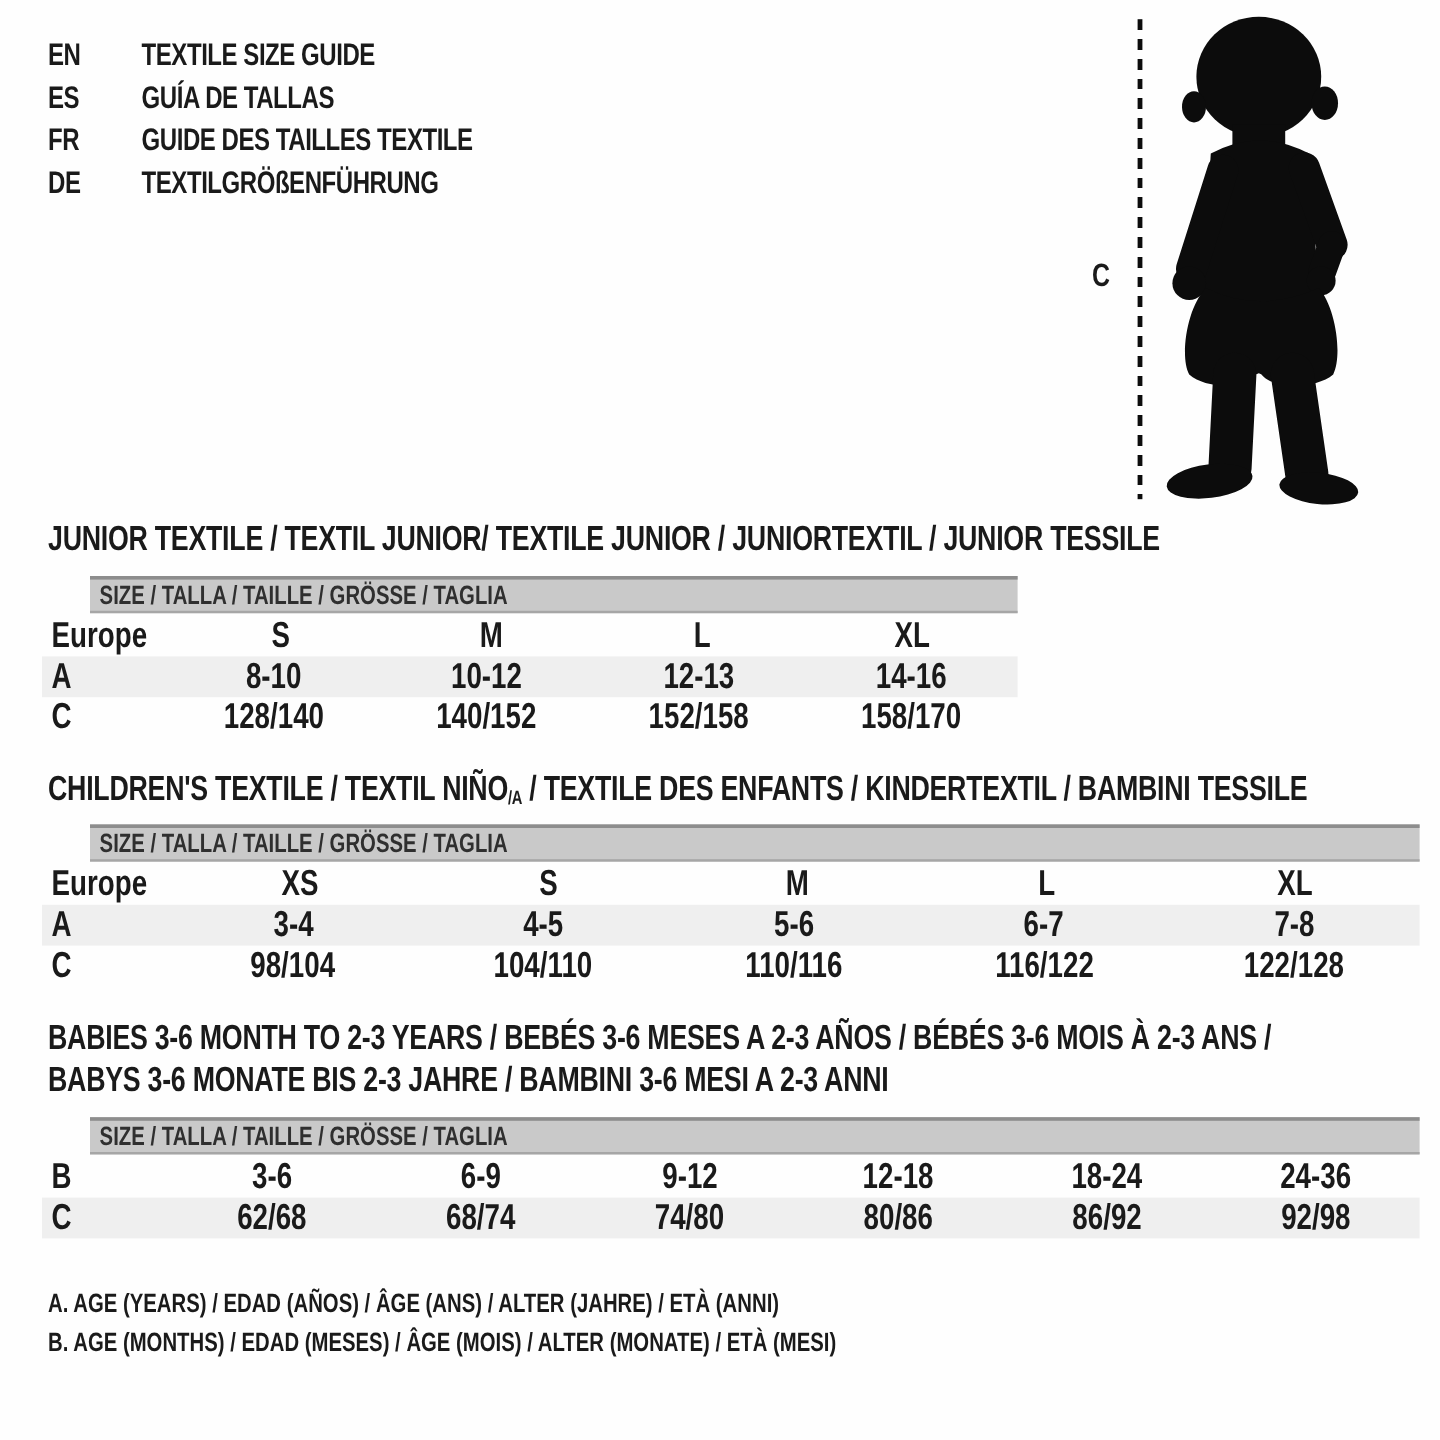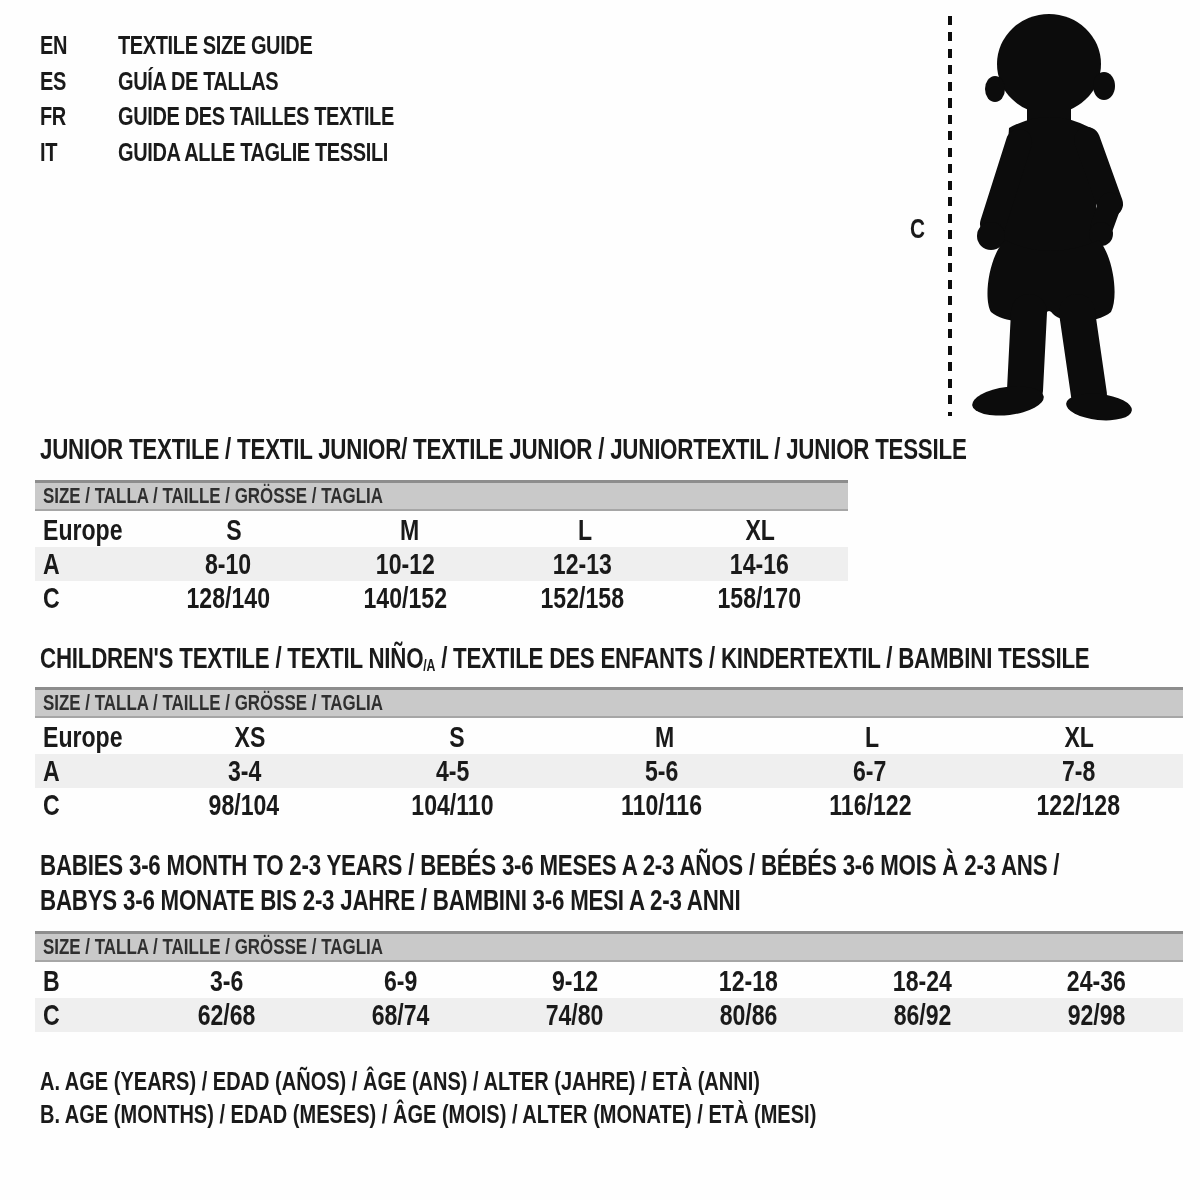--- a/index.html
+++ b/index.html
@@ -37,51 +37,52 @@
 
   
   .size-table { position:absolute; left:35px; }
   .thead {
     height:31px; background:var(--band,#c9c9c9);
     border-top:3px solid var(--band_top,#8d8d8d);
     border-bottom:2px solid var(--band_bottom,#a3a3a3);
     display:flex; align-items:center; padding-left:8px;
     font-size:22px; color:var(--band_ink,#2f2f2f);
     margin-bottom:2px;
+    margin-left:40px;
   }
   .trow { display:flex; align-items:center; height:34px; font-size:30px; }
   .trow.shaded { background:var(--row_shade,#efefef); }
   .tlabel { flex:0 0 105px; padding-left:8px; text-align:left; }
   .tcell { flex:1; text-align:center; }
 
   
   .legend { position:absolute; left:40px; top:1066px; }
-  .legend-line { height:33px; display:flex; align-items:flex-start; font-size:26px; }
+  .legend-line { height:33px; display:flex; align-items:flex-end; font-size:22px; }
 </style>
 </head>
 <body>
 
 <div class="canvas">
 
   <div class="lang-block">
     <div class="lang-row">
       <span class="lang-code"><span class="cxl">EN</span></span>
       <span class="cxl">TEXTILE SIZE GUIDE</span>
     </div>
     <div class="lang-row">
       <span class="lang-code"><span class="cxl">ES</span></span>
       <span class="cxl">GUÍA DE TALLAS</span>
     </div>
     <div class="lang-row">
       <span class="lang-code"><span class="cxl">FR</span></span>
       <span class="cxl">GUIDE DES TAILLES TEXTILE</span>
     </div>
     <div class="lang-row">
-      <span class="lang-code"><span class="cxl">IT</span></span>
-      <span class="cxl">GUIDA ALLE TAGLIE TESSILI</span>
+      <span class="lang-code"><span class="cxl">DE</span></span>
+      <span class="cxl">TEXTILGRÖßENFÜHRUNG</span>
     </div>
   </div>
 
   <div class="measure-line"></div>
   <div class="measure-label"><span class="cxl">C</span></div>
   <svg class="baby-svg" width="196" height="410" viewBox="0 0 196 410" aria-hidden="true">
     <ellipse class="fl" cx="96" cy="52" rx="52" ry="50"></ellipse>
     <ellipse class="fl" cx="42" cy="77" rx="10" ry="13"></ellipse>
     <ellipse class="fl" cx="151" cy="74" rx="11" ry="14"></ellipse>
     <rect class="fl" x="74" y="92" width="44" height="26"></rect>

